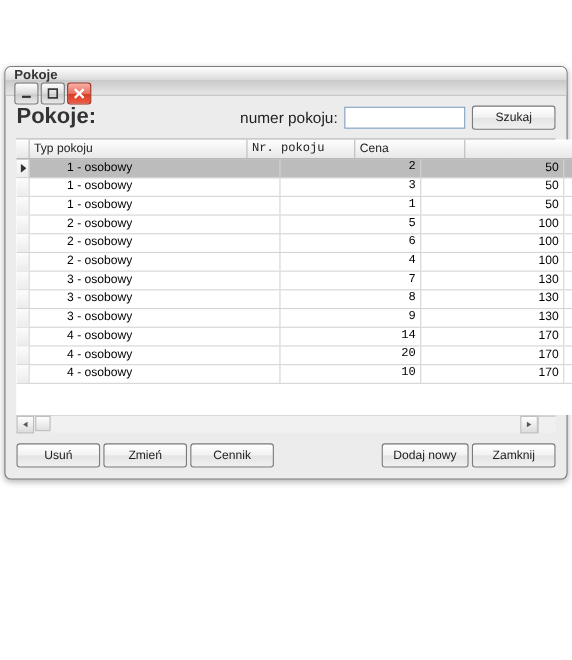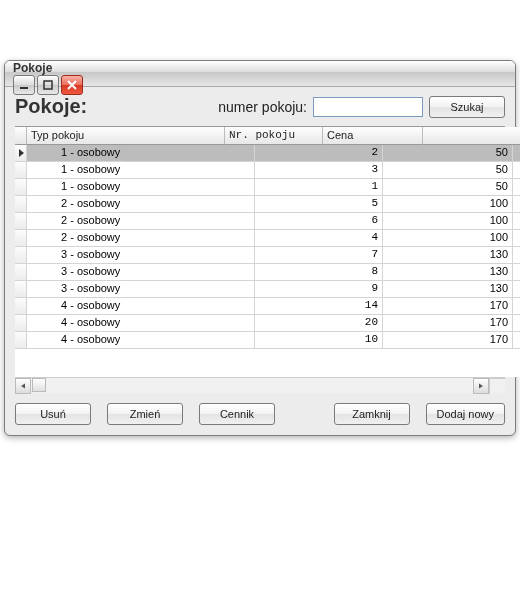--- a/index.html
+++ b/index.html
@@ -172,21 +172,21 @@
   }
   .sb-track-h { flex:1; background:#f1f1f1;}
   .sb-corner { width:16px; height:16px; background:#f0f0f0; border-left:1px solid #ccc; border-top:1px solid #ccc;}
   .mini-box {
     width:14px;height:14px;border:1px solid #bbb;
     margin:0 1px;
     background:linear-gradient(to bottom,#fefefe,#e0e0e0);
   }
   .footer-btns {
     display:flex;
-    gap:16px;
+    gap:3px;
     margin-top:10px;
   }
   .footer-spacer { flex:1; }
   .col-w1{ width:198px; }
   .col-w2{ width:98px;font-family:Liberation Mono, monospace; }
   .col-w3{ width:100px; }
   .col-wPad{ flex:1; }
   svg.tri { width:6px;height:6px; }
 </style>
 </head>
@@ -354,18 +354,18 @@
           </svg>
       </div>
       <div class="sb-corner"></div>
     </div>
 
     <div class="footer-btns">
       <button class="btn">Usuń</button>
       <button class="btn">Zmień</button>
       <button class="btn">Cennik</button>
       <div class="footer-spacer"></div>
+      <button class="btn">Dodaj nowy</button>
       <button class="btn">Zamknij</button>
-      <button class="btn">Dodaj nowy</button>
     </div>
 
   </div>
 </div>
 
 </body></html>

